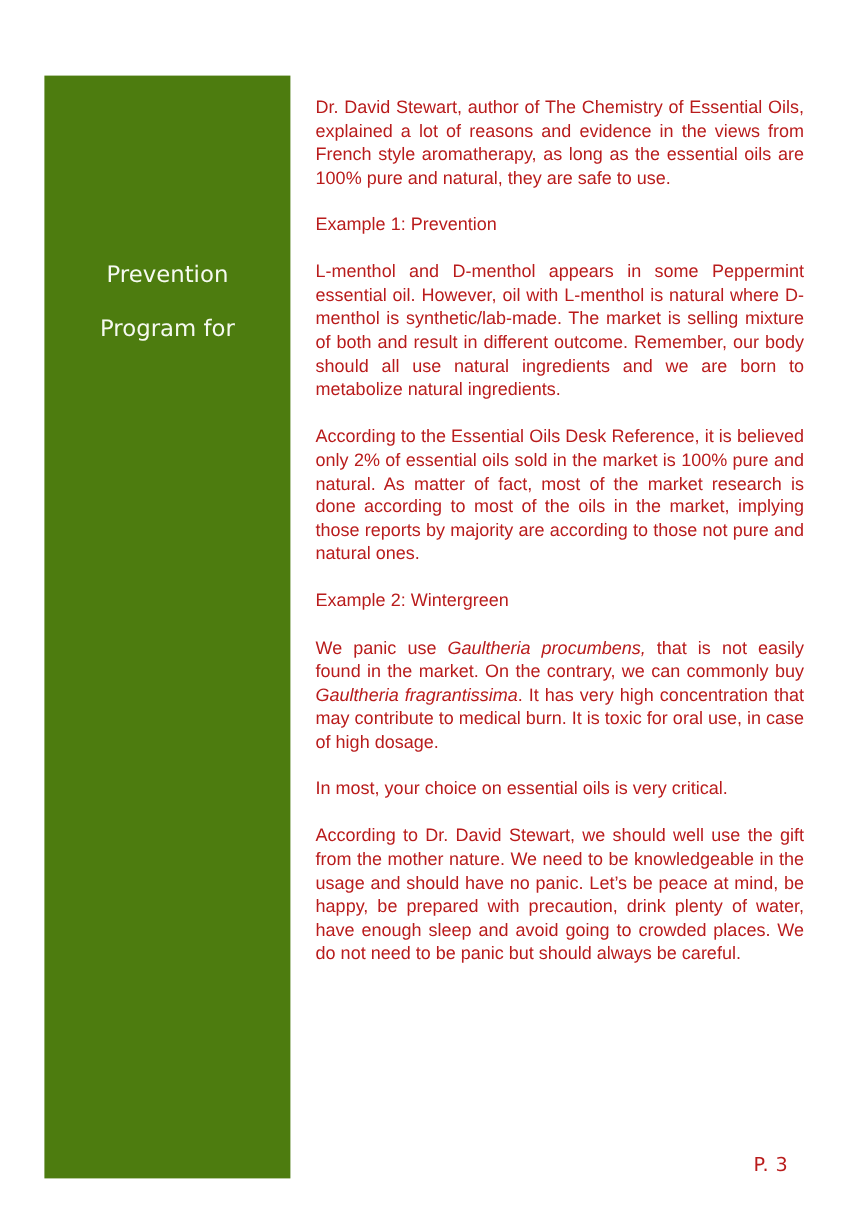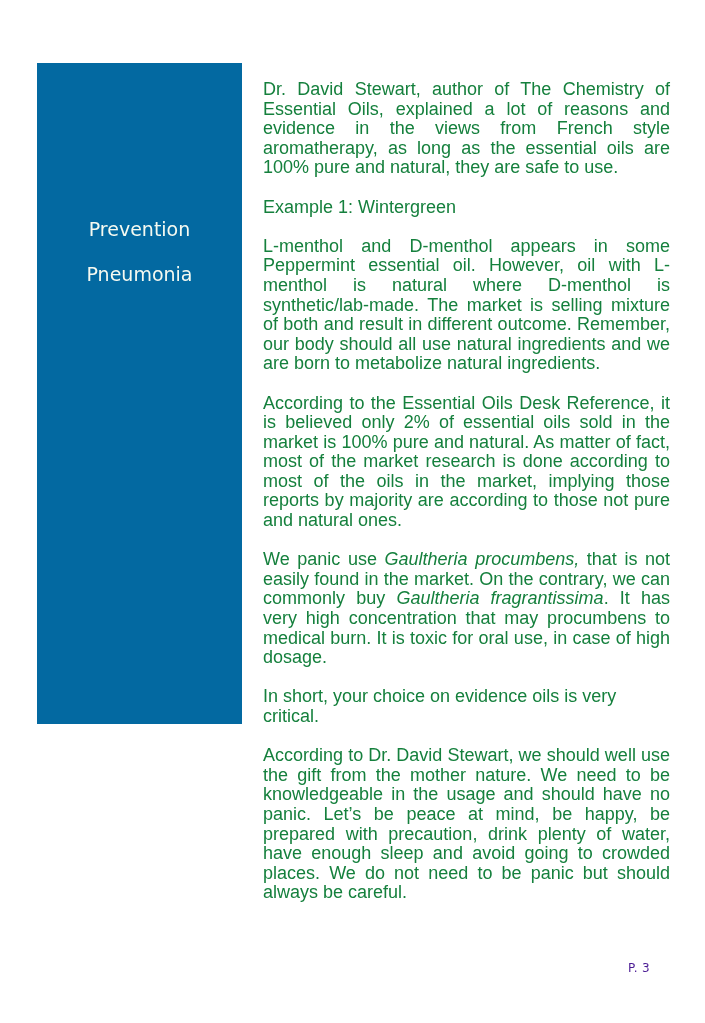--- a/index.html
+++ b/index.html
@@ -11,22 +11,22 @@
       width: 705px;
       height: 1023px;
       position: relative;
       overflow: hidden;
     }
     .sidebar {
       position: absolute;
       left: 37px;
       top: 63px;
       width: 205px;
-      height: 661px;
-      background: #0369a1;
+      height: 919px;
+      background: #4d7c0f;
     }
     .sidebar-title {
       position: absolute;
       left: 0;
       top: 144px;
       width: 205px;
       text-align: center;
       color: #f6faf1;
       font-family: "DejaVu Sans", sans-serif;
       font-size: 19px;
@@ -36,57 +36,58 @@
     }
     .sidebar-title span {
       display: block;
     }
     .content {
       position: absolute;
       left: 263px;
       top: 80px;
       width: 407px;
       font-family: "Liberation Sans", sans-serif;
-      font-size: 18px;
+      font-size: 15px;
       line-height: 19.6px;
-      color: #15803d;
+      color: #b91c1c;
     }
     .content p {
       margin: 0 0 19.6px 0;
       text-align: justify;
     }
     .content p.plain {
       text-align: left;
     }
     .content em {
       font-style: italic;
     }
     .page-number {
       position: absolute;
       left: 628px;
       top: 961px;
       font-family: "DejaVu Sans", sans-serif;
-      font-size: 12px;
-      color: #4c1d95;
+      font-size: 16px;
+      color: #b91c1c;
       letter-spacing: 0.3px;
     }
   </style>
 </head>
 <body>
 
 <div class="sidebar">
   <h1 class="sidebar-title">
     <span>Prevention</span>
-    <span>Pneumonia</span>
+    <span>Program for</span>
   </h1>
 </div>
 
 <div class="content">
   <p>Dr. David Stewart, author of The Chemistry of Essential Oils, explained a lot of reasons and evidence in the views from French style aromatherapy, as long as the essential oils are 100% pure and natural, they are safe to use.</p>
-  <p class="plain">Example 1: Wintergreen</p>
+  <p class="plain">Example 1: Prevention</p>
   <p>L-menthol and D-menthol appears in some Peppermint essential oil. However, oil with L-menthol is natural where D-menthol is synthetic/lab-made. The market is selling mixture of both and result in different outcome. Remember, our body should all use natural ingredients and we are born to metabolize natural ingredients.</p>
   <p>According to the Essential Oils Desk Reference, it is believed only 2% of essential oils sold in the market is 100% pure and natural. As matter of fact, most of the market research is done according to most of the oils in the market, implying those reports by majority are according to those not pure and natural ones.</p>
-  <p><span>We panic use </span><em>Gaultheria procumbens,</em><span> that is not easily found in the market. On the contrary, we can commonly buy </span><em>Gaultheria fragrantissima</em><span>. It has very high concentration that may procumbens to medical burn. It is toxic for oral use, in case of high dosage.</span></p>
-  <p class="plain">In short, your choice on evidence oils is very critical.</p>
+  <p class="plain">Example 2: Wintergreen</p>
+  <p><span>We panic use </span><em>Gaultheria procumbens,</em><span> that is not easily found in the market. On the contrary, we can commonly buy </span><em>Gaultheria fragrantissima</em><span>. It has very high concentration that may contribute to medical burn. It is toxic for oral use, in case of high dosage.</span></p>
+  <p class="plain">In most, your choice on essential oils is very critical.</p>
   <p>According to Dr. David Stewart, we should well use the gift from the mother nature. We need to be knowledgeable in the usage and should have no panic. Let’s be peace at mind, be happy, be prepared with precaution, drink plenty of water, have enough sleep and avoid going to crowded places. We do not need to be panic but should always be careful.</p>
 </div>
 
 <div class="page-number">P. 3</div>
 
 </body></html>

